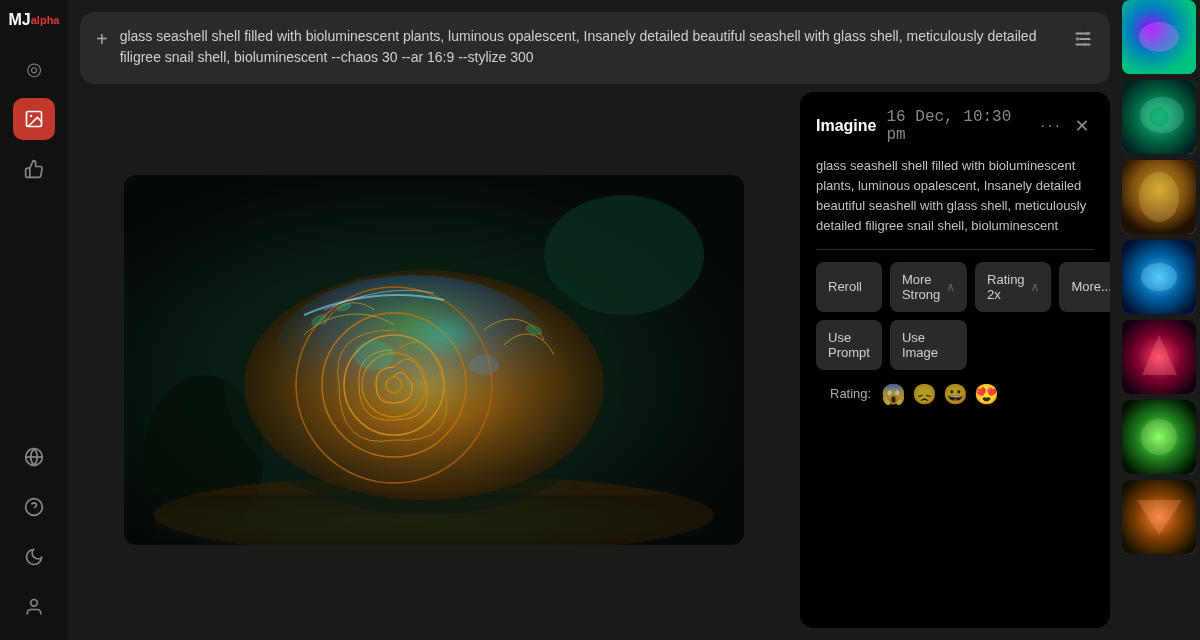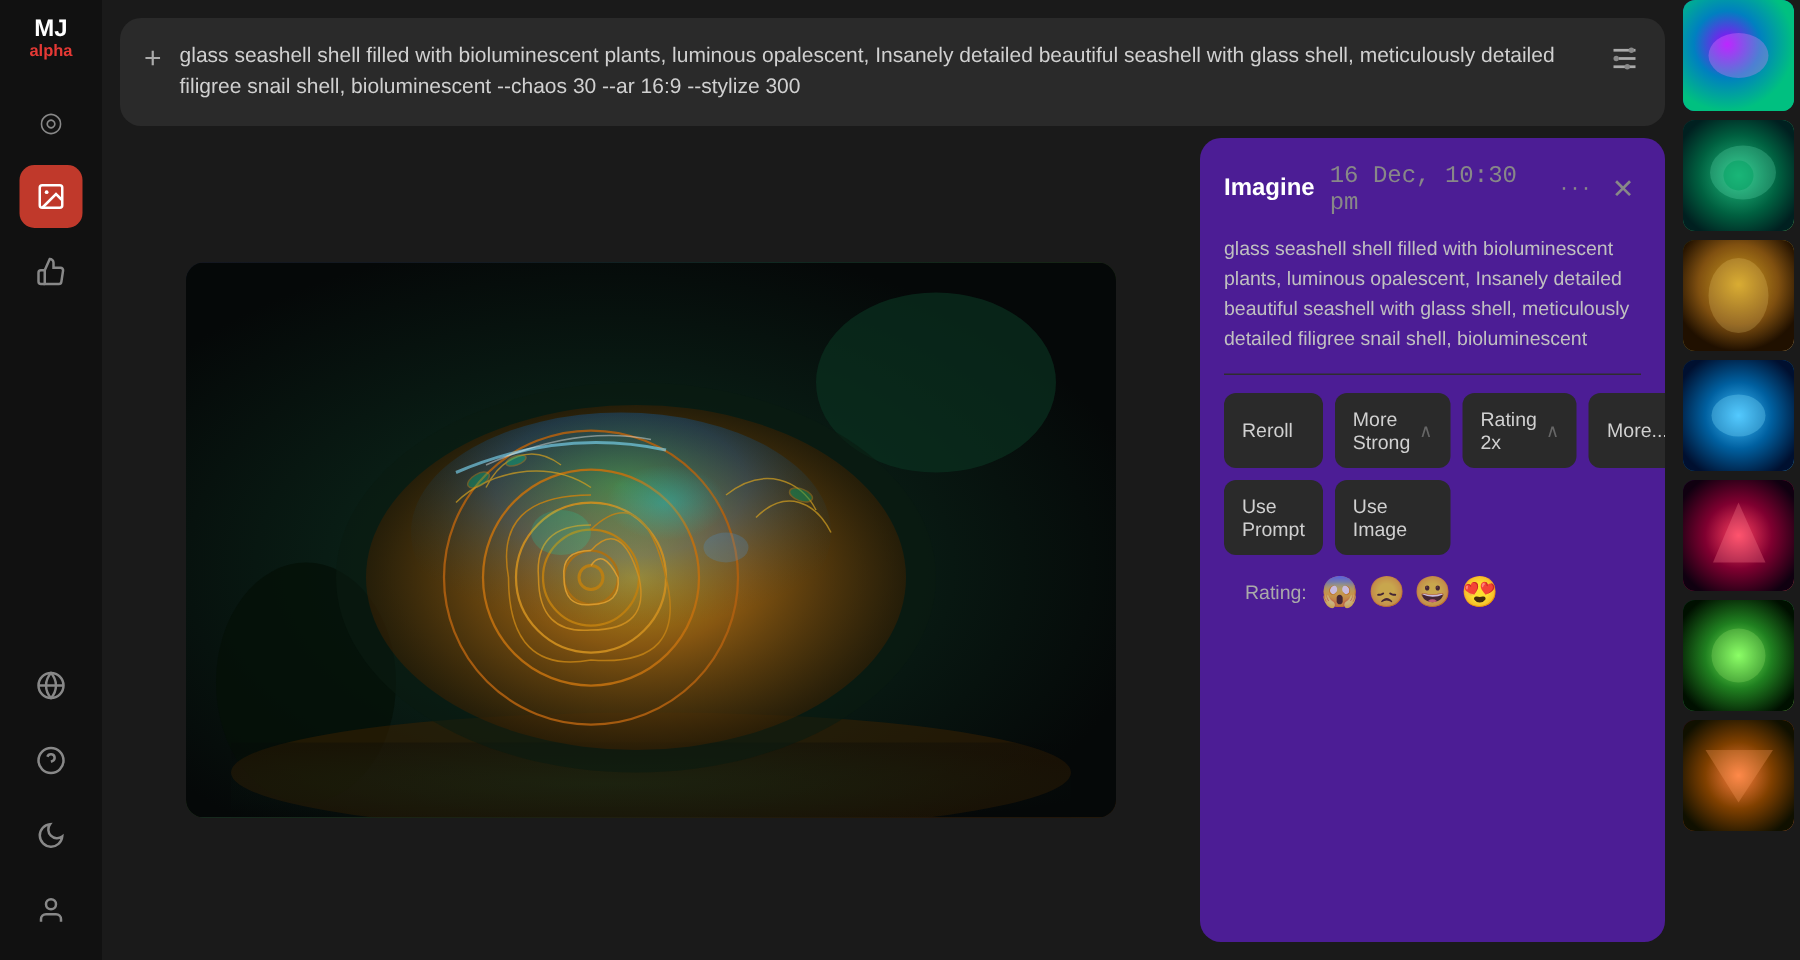--- a/index.html
+++ b/index.html
@@ -19,21 +19,21 @@
       background: #111;
       display: flex;
       flex-direction: column;
       align-items: center;
       padding: 12px 0;
       gap: 8px;
       flex-shrink: 0;
     }
     .sidebar-logo {
       display: flex;
-      flex-direction: column;
+      flex-direction: row;
       align-items: center;
       margin-bottom: 12px;
     }
     .sidebar-logo-text {
       font-size: 16px;
       font-weight: 700;
       color: #fff;
       line-height: 1;
     }
     .sidebar-logo-alpha {
@@ -135,21 +135,21 @@
       inset: 0;
       background:
         radial-gradient(ellipse 50% 45% at 48% 52%, rgba(0,180,140,0.15) 0%, transparent 60%),
         radial-gradient(ellipse 30% 30% at 35% 45%, rgba(200,140,0,0.3) 0%, transparent 50%),
         radial-gradient(ellipse 20% 25% at 50% 50%, rgba(0,140,200,0.2) 0%, transparent 40%);
     }
 
     
     .detail-panel {
       width: 310px;
-      background: #4c1d95;
+      background: #000000;
       border-radius: 14px;
       padding: 16px;
       display: flex;
       flex-direction: column;
       gap: 12px;
       flex-shrink: 0;
       overflow-y: auto;
     }
     .detail-header {
       display: flex;

